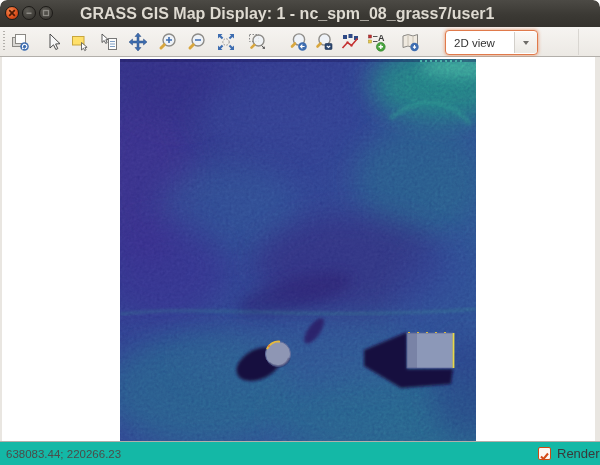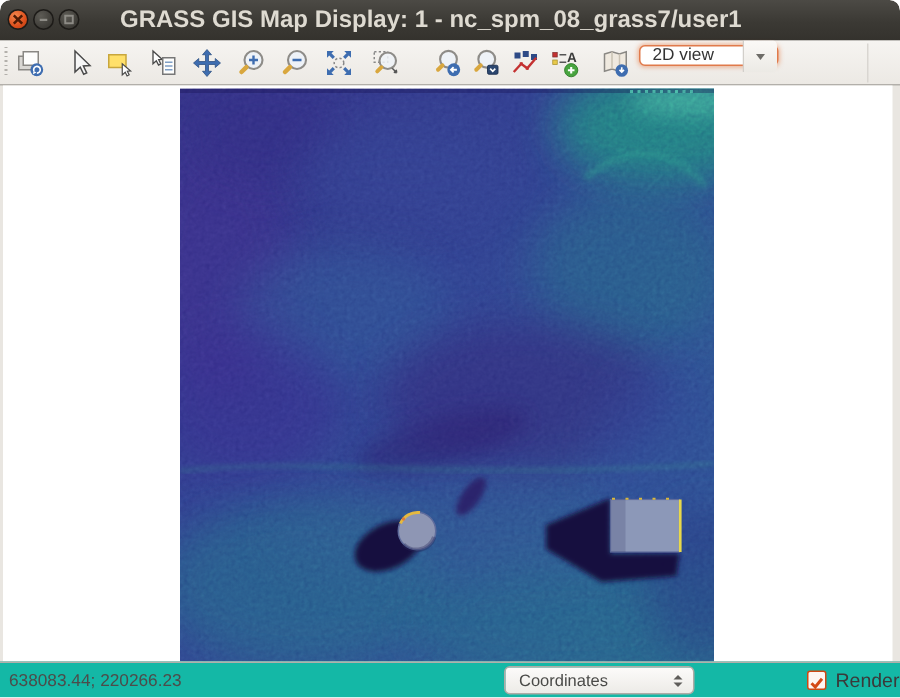--- a/index.html
+++ b/index.html
@@ -24,21 +24,21 @@
   .toolbar { position:absolute; left:0; top:27px; width:600px; height:30px;
              background:linear-gradient(#f6f4f1, #ece9e4);
              border-bottom:1px solid #b2afaa; }
   .grip { position:absolute; left:3px; top:4px; width:2px; height:21px;
           background:repeating-linear-gradient(180deg,#b3b0ab 0 1px, transparent 1px 3px); }
   .tool { position:absolute; top:3px; width:24px; height:24px; border:none; background:transparent;
           display:flex; align-items:center; justify-content:center; padding:0; cursor:pointer; }
   .tool svg { display:block; }
   .tb-sep { position:absolute; left:578px; top:2px; width:1px; height:26px; background:#d9d6d1; }
 
-  .combo2d { position:absolute; left:426px; top:3px; width:93px; height:14px; background:#fff;
+  .combo2d { position:absolute; left:445px; top:3px; width:93px; height:25px; background:#fff;
              border:1px solid #e07a4b; border-radius:4px;
              box-shadow:0 0 3px 1px rgba(232,125,73,.5);
              display:flex; align-items:center; cursor:pointer; }
   .combo2d .val { font-size:11.5px; color:#333; padding-left:8px; flex:1; }
   .combo2d .dd { width:23px; height:21px; border-left:1px solid #d2cfca; border-radius:0 3px 3px 0;
                  background:linear-gradient(#fbf9f7, #eceae5); display:flex; align-items:center; justify-content:center; }
   .tri-down { width:0; height:0; border:3.5px solid transparent; border-top:4.5px solid #6e6c68; margin-top:4px; }
 
   
   .map-canvas { position:absolute; left:2px; top:57px; width:593px; height:384px; background:#ffffff; }
@@ -285,27 +285,20 @@
         <rect x="287" y="274" width="10" height="35" fill="rgba(40,40,90,.18)"></rect>
         <line x1="333.5" y1="274" x2="333.5" y2="309" stroke="#e8d84a" stroke-width="1.8"></line>
         <line x1="288" y1="273.5" x2="332" y2="273.5" stroke="#d9b93f" stroke-width="1.2" stroke-dasharray="2 7"></line>
       </g>
     </svg>
   </div>
 
   <div class="statusbar">
     <span class="coords">638083.44; 220266.23</span>
 
-    <div class="combo-mode">
-      <span class="val">Coordinates</span>
-      <span class="spinner">
-        <span class="tri-up-s"></span>
-          <span class="tri-dn-s"></span>
-      </span>
-    </div>
 
     <div class="render-check">
       <svg width="11" height="11" viewBox="0 0 11 11">
         <path d="M2 5.5 L4.5 8 L9 2.5" stroke="#d44a15" stroke-width="2" fill="none"></path>
       </svg>
     </div>
     <span class="render-label">Render</span>
   </div>
 
 </div>

